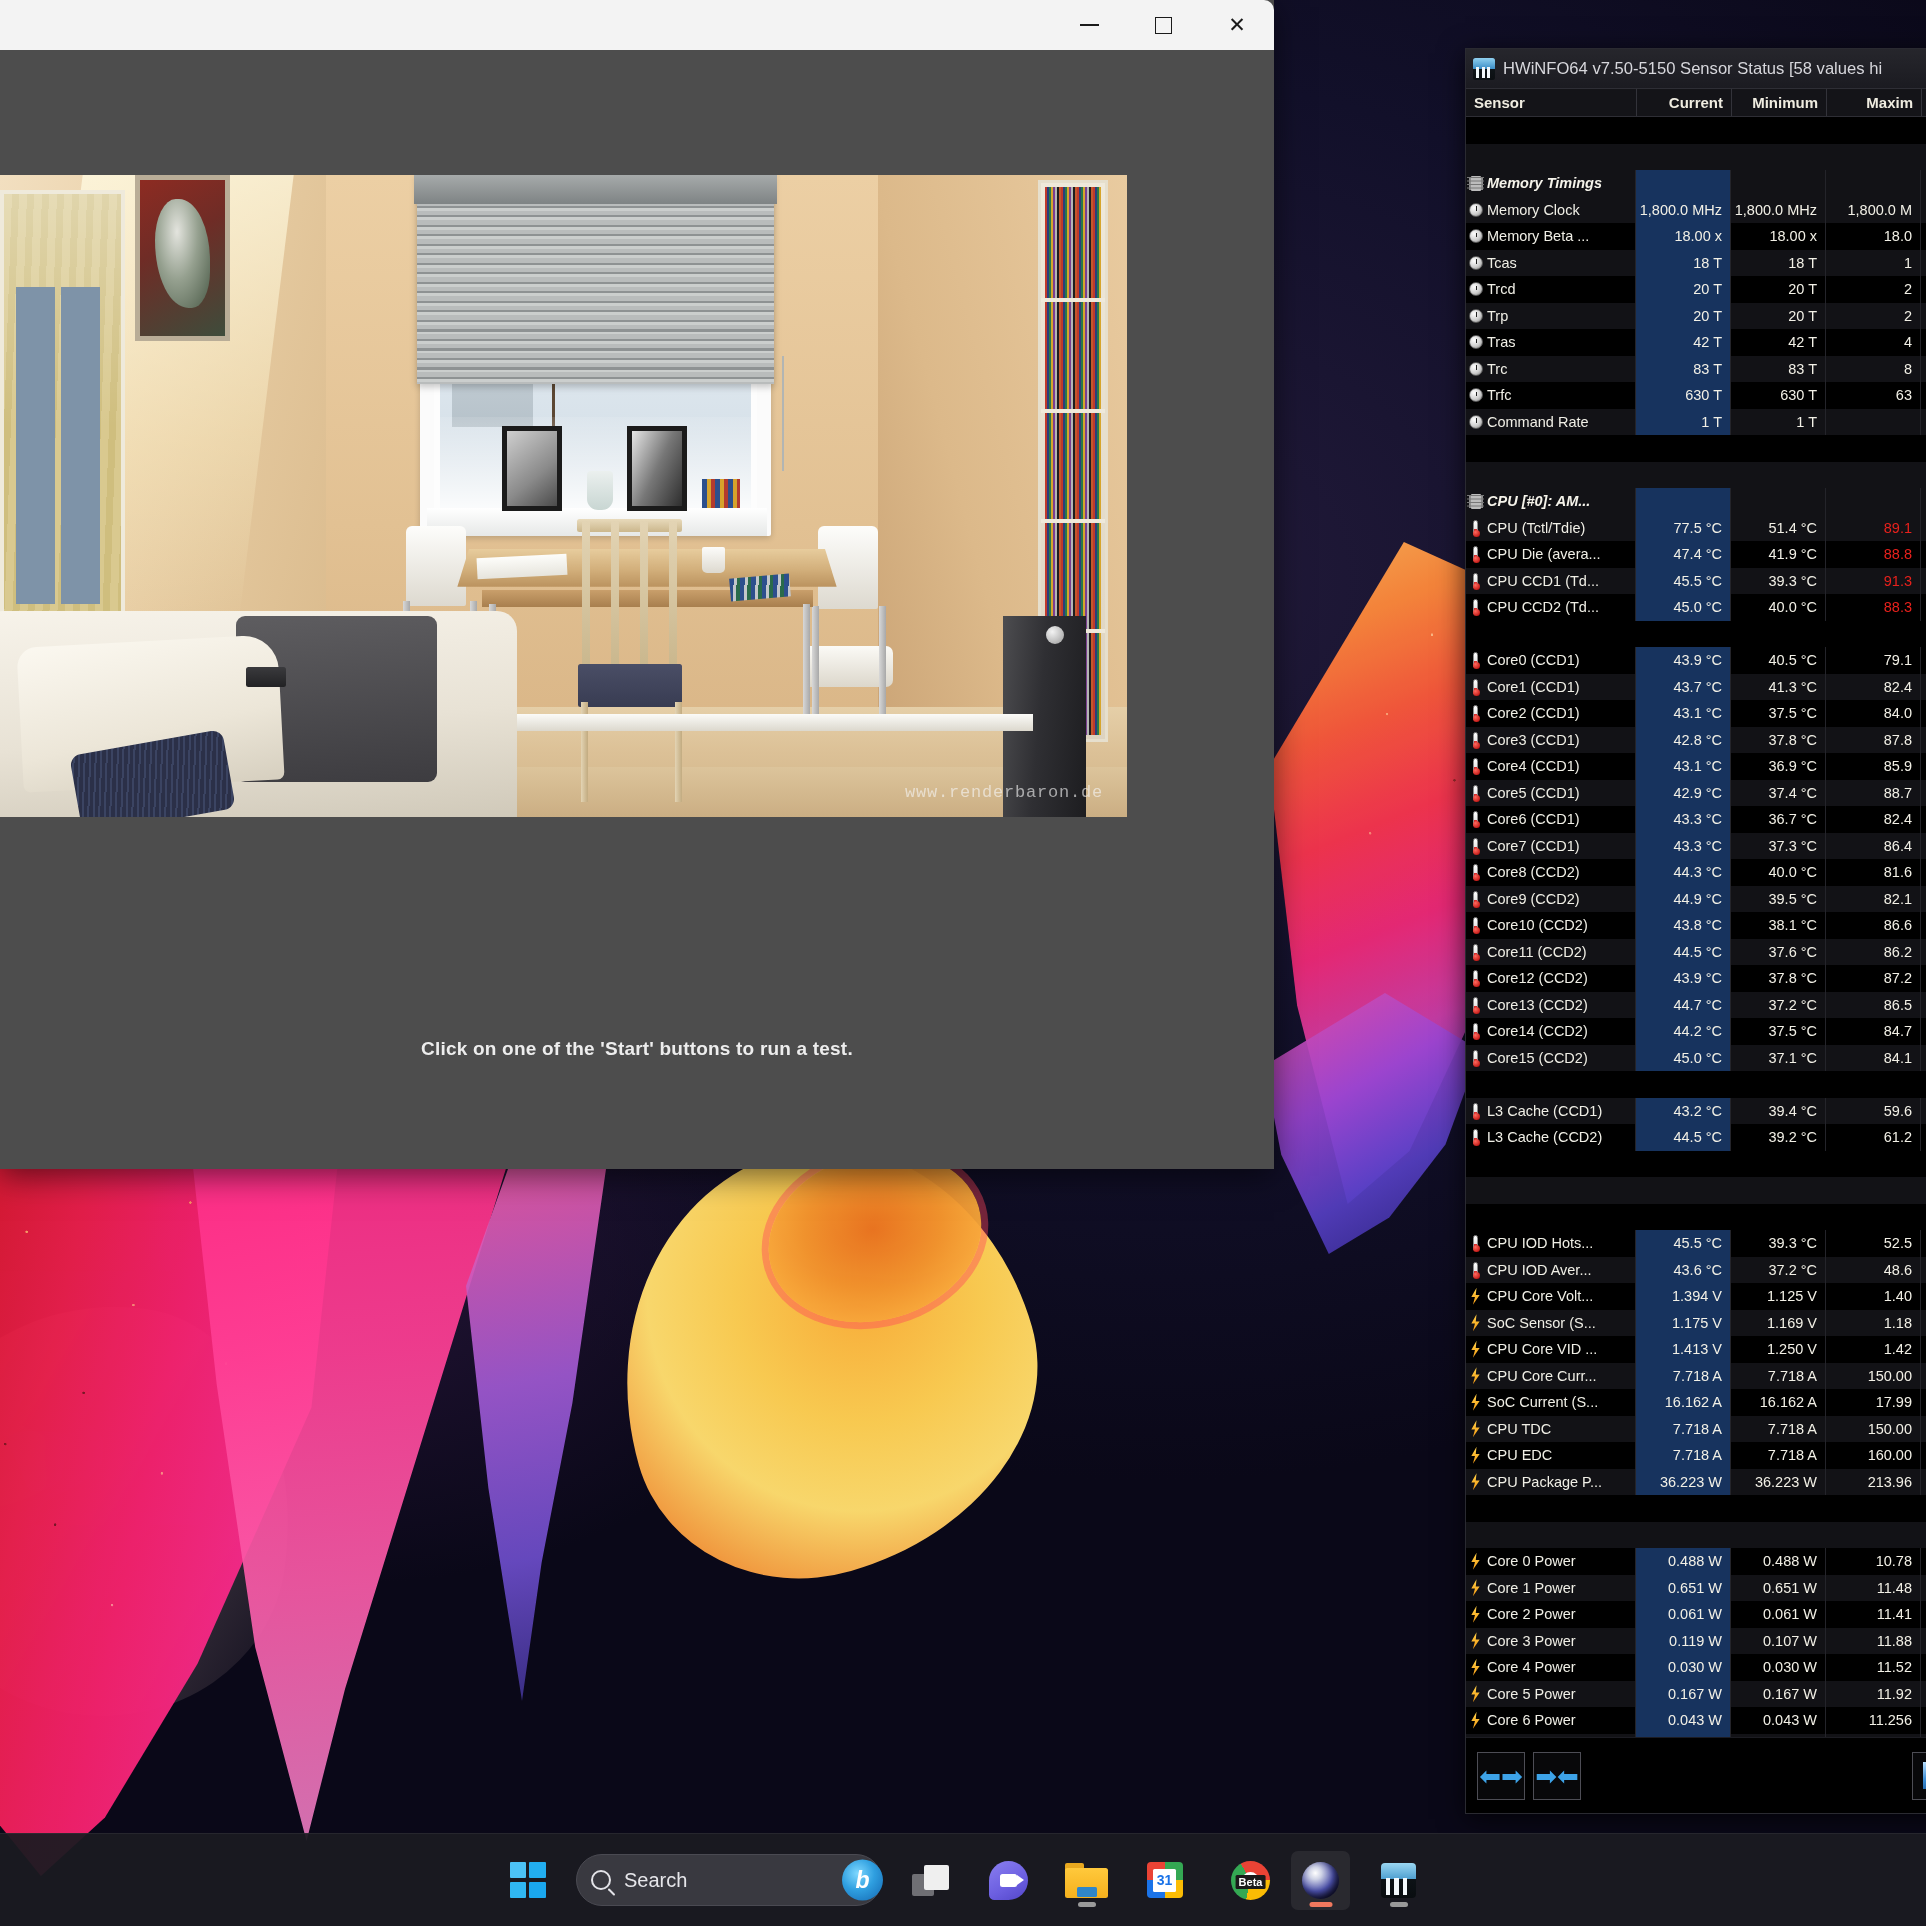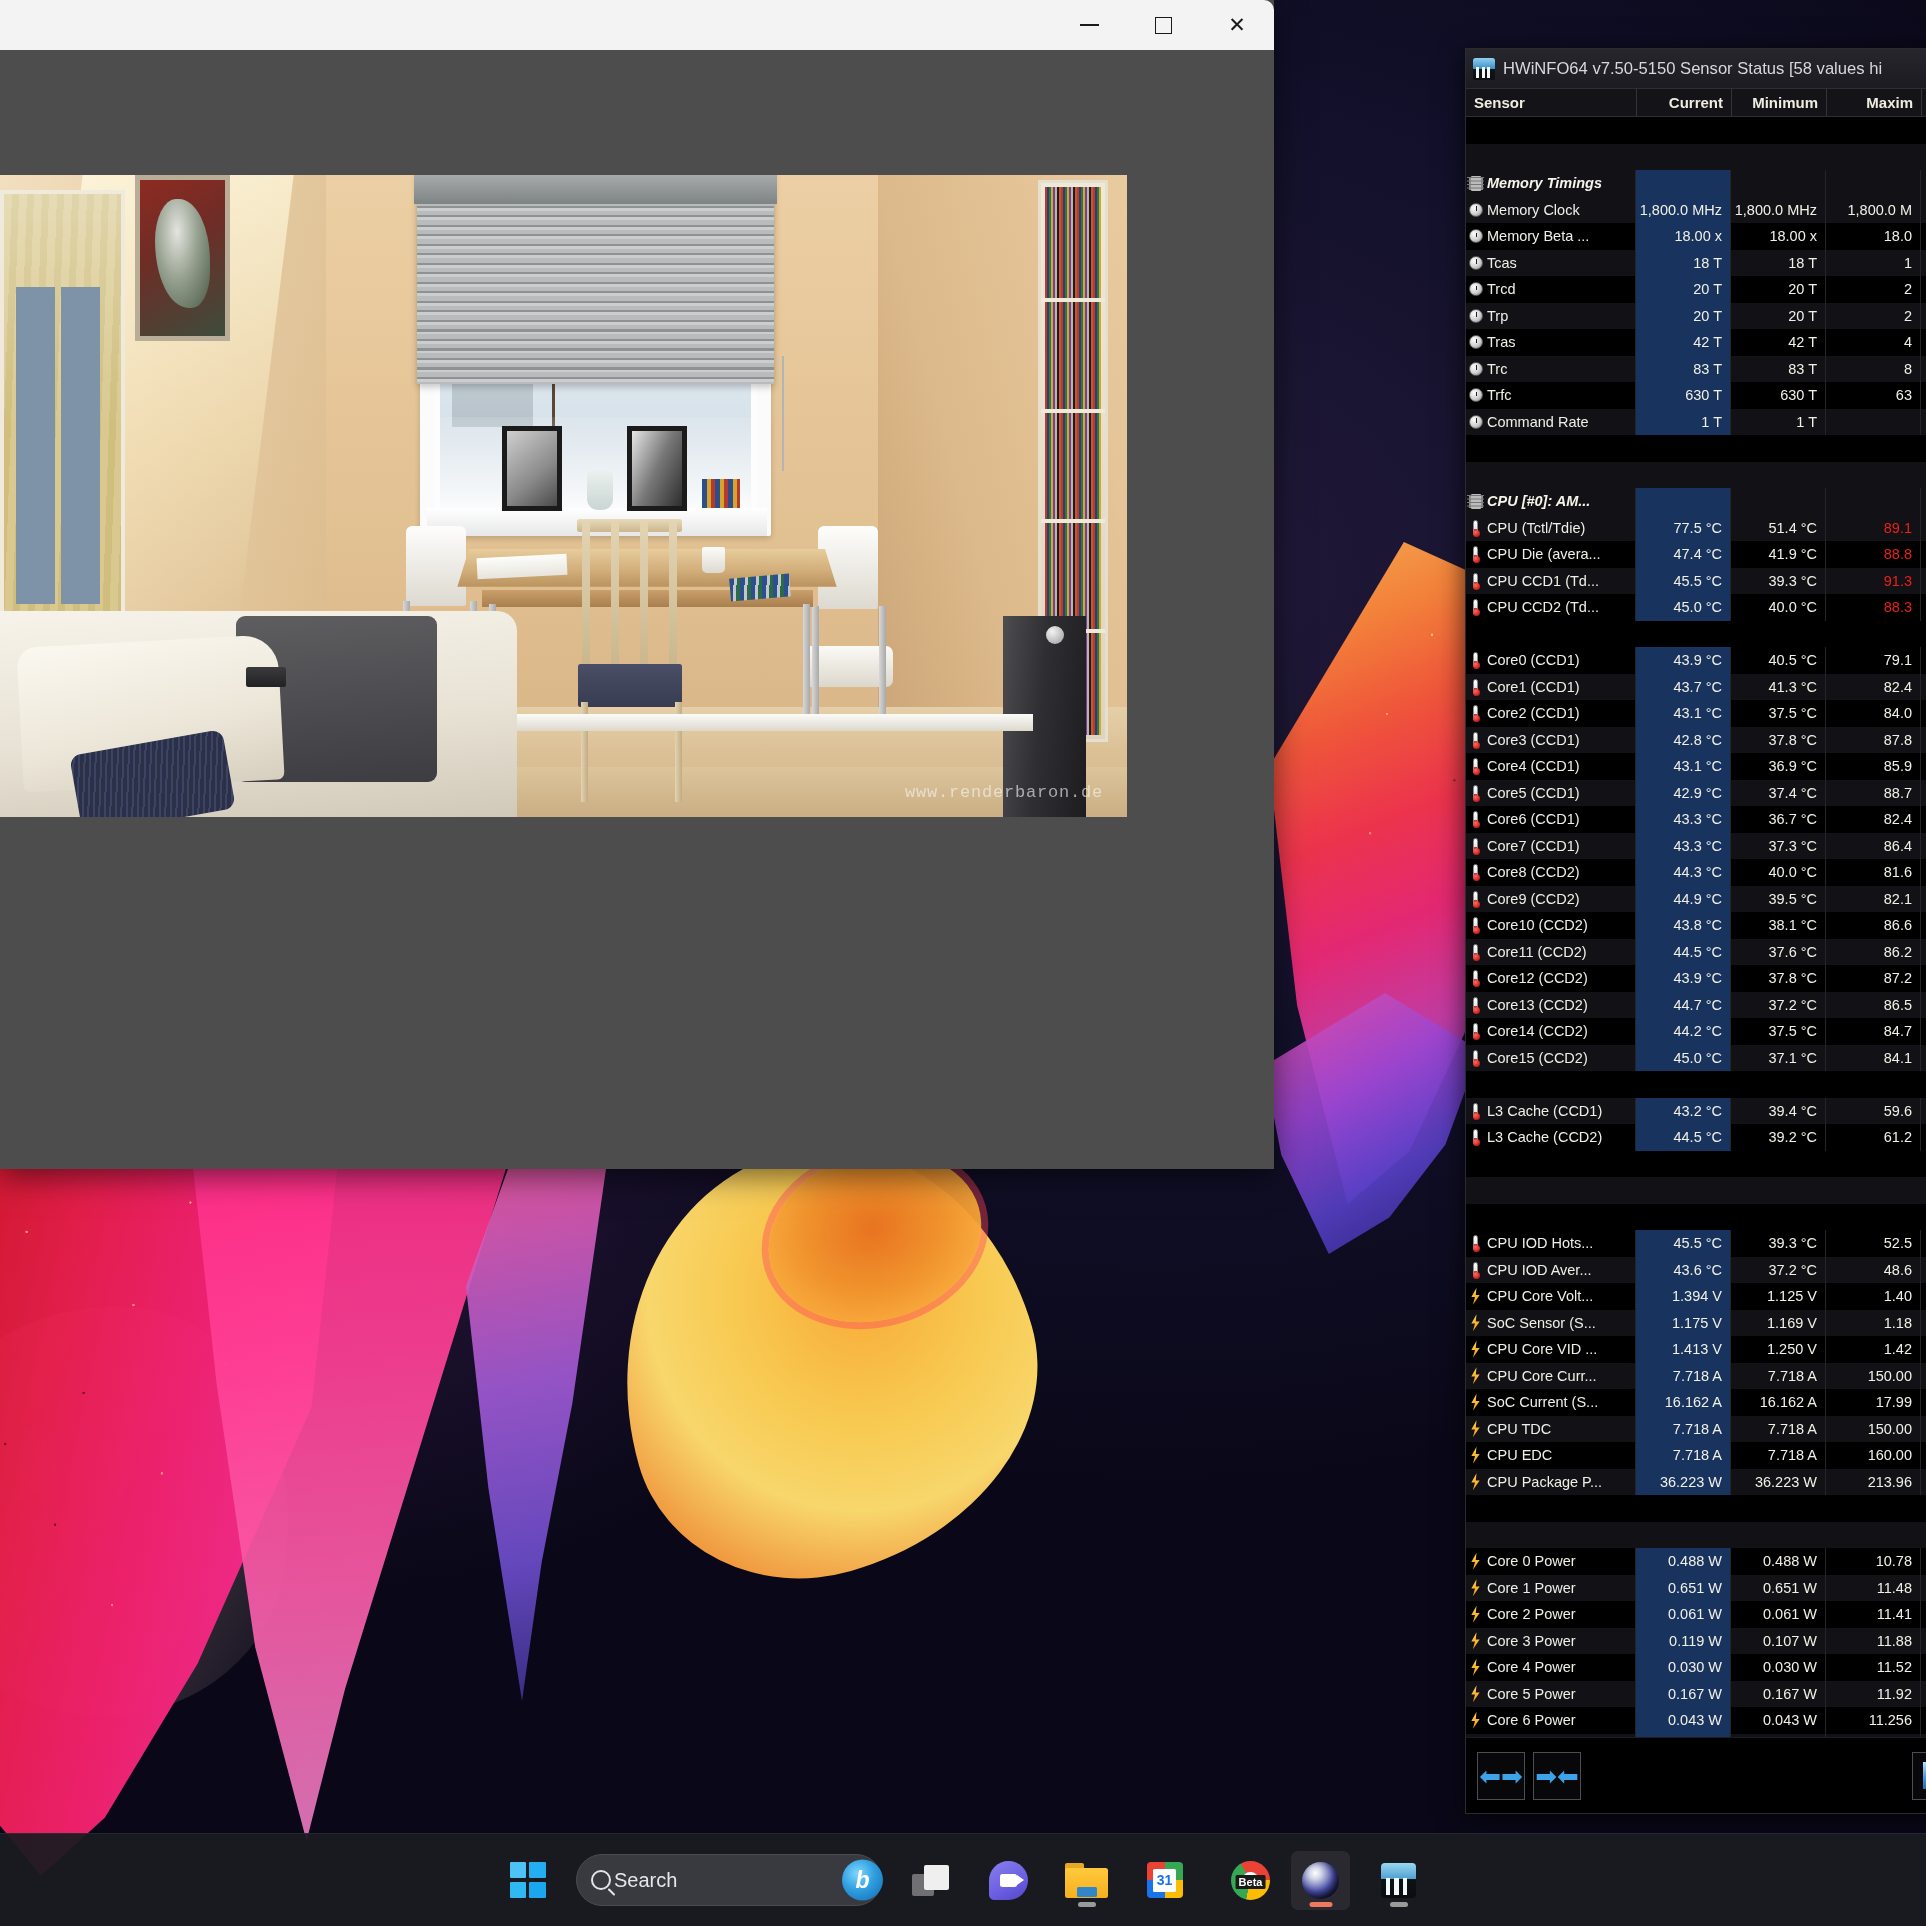--- a/index.html
+++ b/index.html
@@ -421,21 +421,21 @@
      grid-template-rows:1fr 1fr; gap:3.5px; }
   .win-logo i { display:block; background:#34b4f0; border-radius:1px; }
   .win-logo i:nth-child(1){ background:#4cc2f5; }
   .win-logo i:nth-child(2){ background:#22aef0; }
   .win-logo i:nth-child(3){ background:#30b8f3; }
   .win-logo i:nth-child(4){ background:#1aa7ee; }
 
   #tb-search {
     width: 306px; height: 52px; border-radius: 28px;
     background: #393940; border: 1px solid #4a4a52;
-    display:flex; align-items:center; gap:3px; padding: 0 14px;
+    display:flex; align-items:center; gap:13px; padding: 0 14px;
     position: relative;
   }
   #tb-search .mag {
     width:20px;height:20px;border:2px solid #e3e3e8;border-radius:50%;position:relative;flex:0 0 20px;
   }
   #tb-search .mag::after{content:'';position:absolute;right:-6.5px;bottom:-4.5px;width:9px;height:2px;
     background:#e3e3e8;transform:rotate(45deg);border-radius:1px;}
   #tb-search .txt { color:#e6e6ea; font-size:20px; }
   #tb-bing {
     position:absolute; right:-2px; top:50%; transform:translateY(-50%);
@@ -594,20 +594,21 @@
 
       <div class="rm rm-sofa"></div>
       <div class="rm rm-sofa-dark"></div>
       <div class="rm rm-cushion"></div>
       <div class="rm rm-remote"></div>
       <div class="rm rm-pillow"></div>
 
       <div class="rm rm-watermark">www.renderbaron.de</div>
     </div>
 
+    <div id="cb-status">Click on one of the 'Start' buttons to run a test.</div>
   </div>
 </div>
 
 <div id="hwinfo">
 
   <div id="hw-title">
     <span id="hw-logo"></span>
     <span>HWiNFO64 v7.50-5150 Sensor Status [58 values hi</span>
   </div>
 

